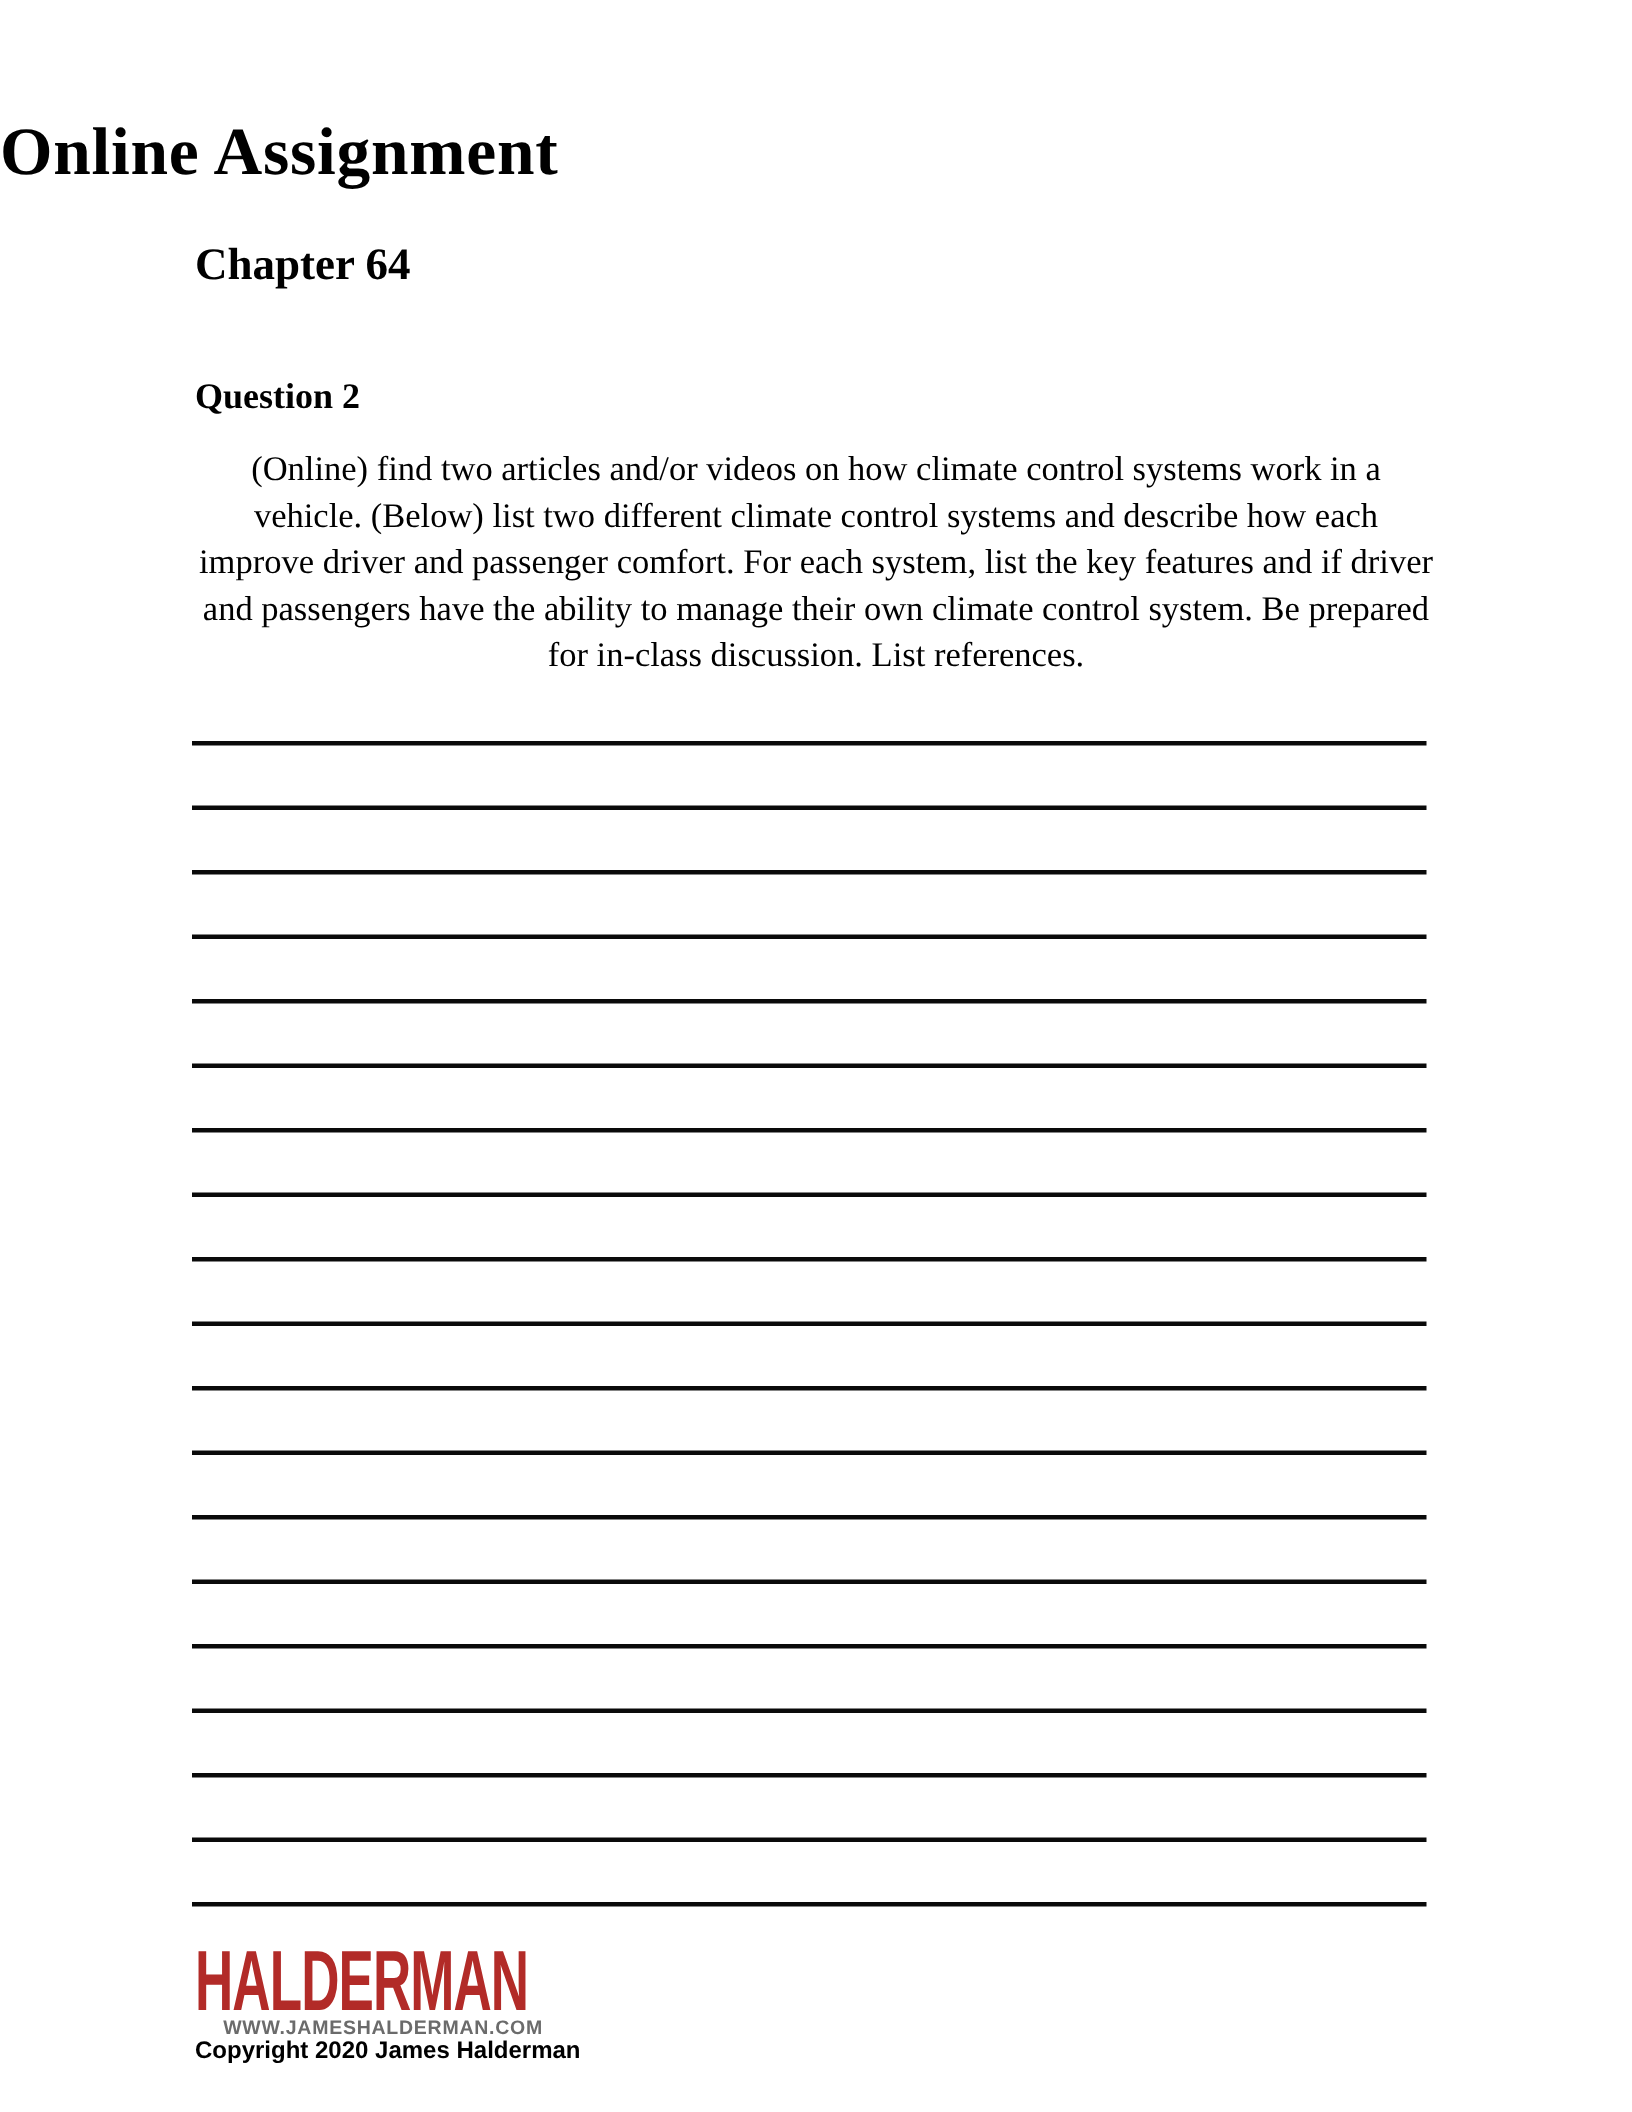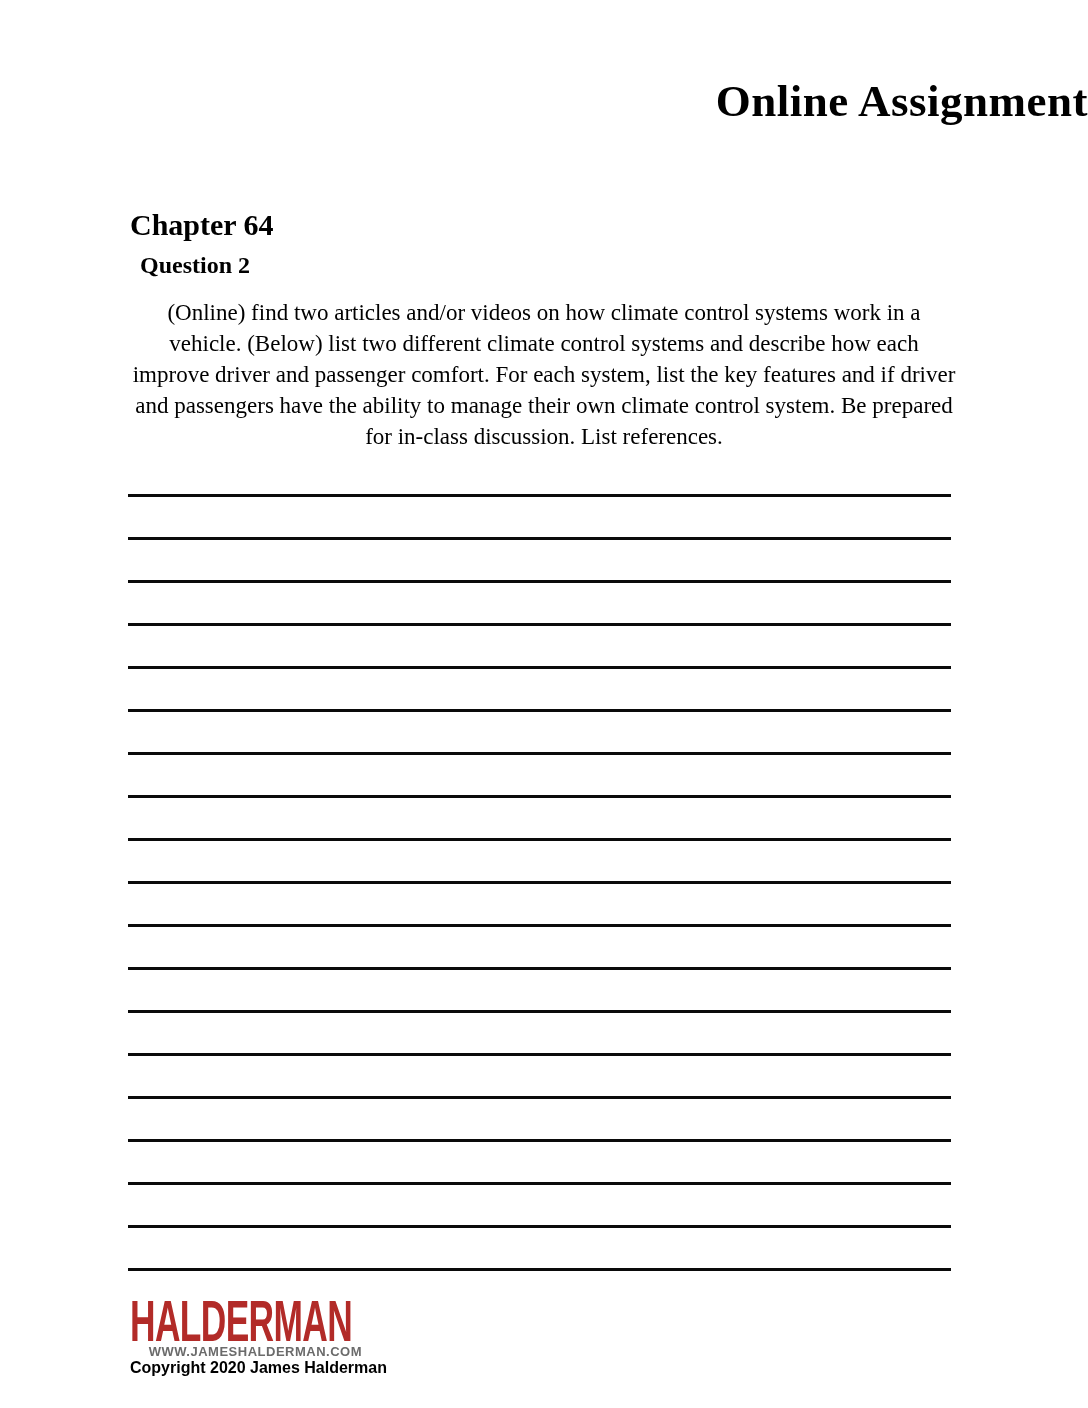--- a/index.html
+++ b/index.html
@@ -12,41 +12,40 @@
     color: #000000;
     overflow: hidden;
   }
   .page { position: absolute; inset: 0; background: #ffffff; }
 
   .doc-title {
     position: absolute;
     top: 74px;
     left: 0;
     width: 100%;
-    text-align: right;
+    text-align: left;
     font-weight: bold;
     font-size: 45px;
     line-height: 1.2;
     letter-spacing: 0.5px;
   }
 
   .chapter-block {
     position: absolute;
     top: 156px;
     left: 130px;
     font-weight: bold;
     font-size: 30px;
     line-height: 41px;
-    margin-top: 48px;
   }
 
   .question-label {
     position: absolute;
     top: 251px;
-    left: 140px;
+    left: 130px;
     font-weight: bold;
     font-size: 24px;
     line-height: 28px;
   }
 
   .question-text {
     position: absolute;
     top: 297px;
     left: 130px;
     width: 828px;

